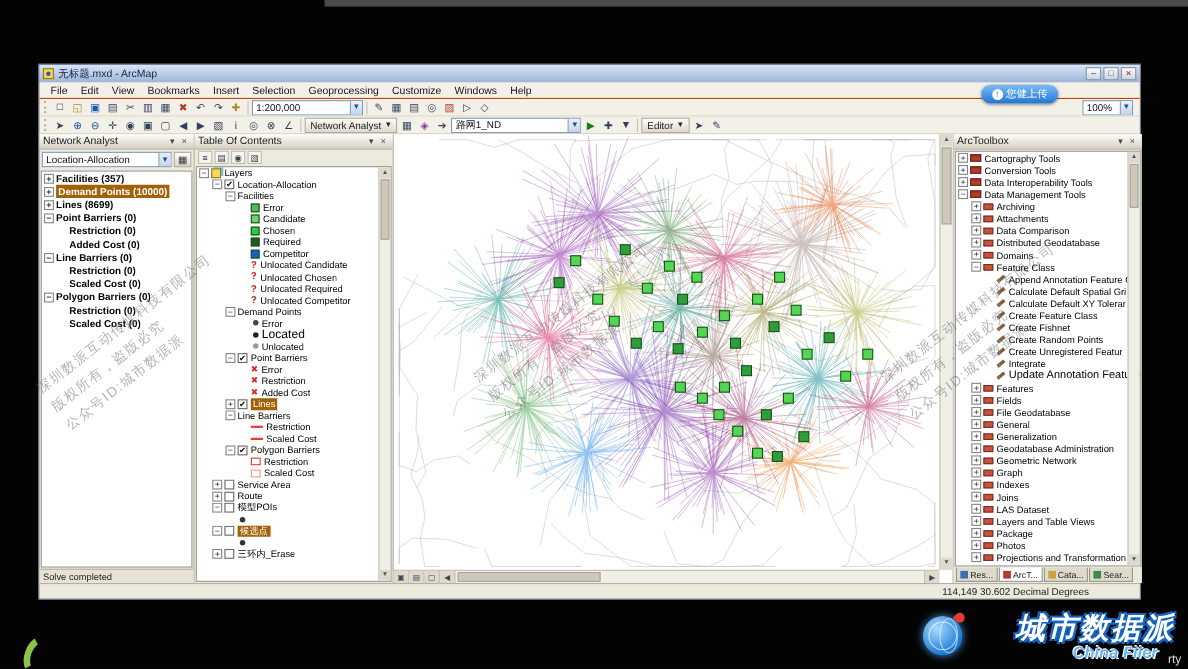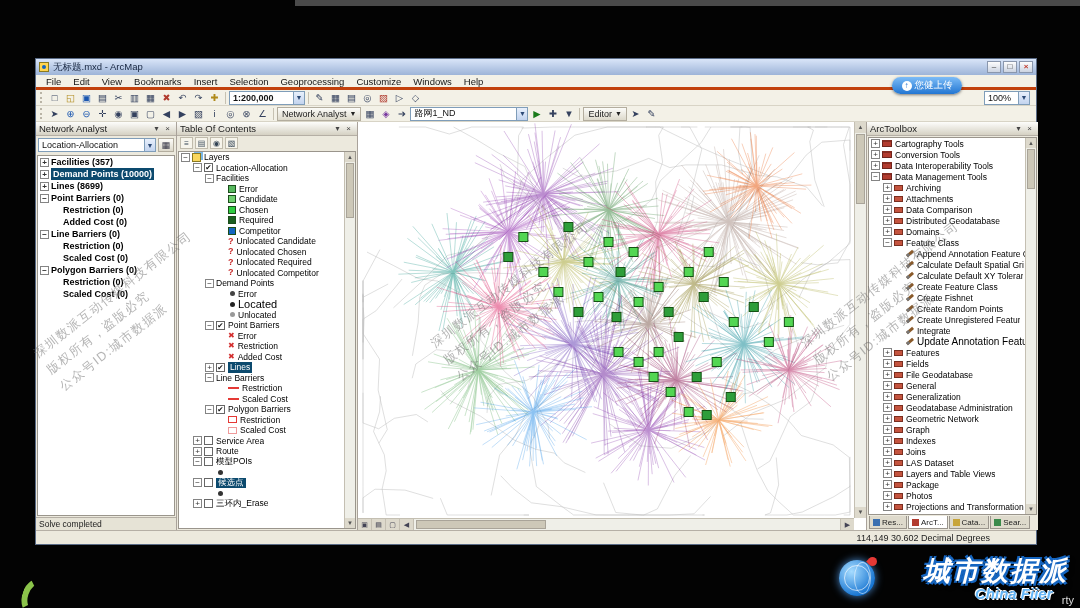--- a/index.html
+++ b/index.html
@@ -9,21 +9,21 @@
 #app{position:absolute;left:35px;top:58px;width:1002px;height:487px;background:#ece9dd;border:1px solid #5a6b86;z-index:1;}
 
 #titlebar{position:absolute;left:0;top:0;right:0;height:16px;background:linear-gradient(#d9e5f8,#9db4d8);display:flex;align-items:center;padding:0 3px;gap:4px;}
 #title-icon{width:10px;height:10px;background:#ffd54f;border:1px solid #8a7a20;position:relative;flex:none;}
 #title-icon::after{content:"";position:absolute;left:2px;top:2px;width:4px;height:4px;background:#1565c0;border-radius:50%;}
 #title-text{font-size:9.5px;color:#16253f;white-space:nowrap;}
 .winbtns{margin-left:auto;display:flex;gap:2px;}
 .winbtn{width:14px;height:12px;border:1px solid #8a97ad;background:linear-gradient(#fdfdfd,#ccd4e2);font-size:8px;line-height:10px;text-align:center;color:#333;}
 .winbtn.close{color:#c0392b;font-weight:bold;}
 
-#menubar{position:absolute;left:0;top:16px;right:0;height:15px;background:#f3f1e7;border-bottom:3px solid #c2410c;display:flex;align-items:center;padding:0 4px;}
+#menubar{position:absolute;left:0;top:16px;right:0;height:15px;background:#f3f1e7;border-bottom:1px solid #c2410c;display:flex;align-items:center;padding:0 4px;}
 .menu-item{padding:0 6px;font-size:9.5px;color:#141414;height:100%;display:flex;align-items:center;white-space:nowrap;}
 .toolbar{position:absolute;left:0;right:0;height:16px;background:#f3f1e7;border-bottom:1px solid #d8d4c6;display:flex;align-items:center;padding:0 2px;gap:1px;overflow:hidden;}
 #toolbar1{top:31px;}#toolbar2{top:47px;}
 .grip{width:4px;height:11px;border-left:2px dotted #b9b4a6;margin:0 2px;flex:none;}
 .tbico{width:15px;height:14px;display:flex;align-items:center;justify-content:center;font-size:9.5px;color:#34415e;flex:none;}
 .tsep{width:1px;height:12px;background:#c6c1b2;margin:0 2px;flex:none;}
 .combo{height:14px;border:1px solid #7f9db9;background:#fff;display:flex;align-items:center;font-size:9px;color:#111;flex:none;}
 .combo .cval{padding:0 3px;flex:1;white-space:nowrap;overflow:hidden;}
 .combo .carrow{width:11px;height:100%;background:linear-gradient(#e8f0fc,#c3d4ef);border-left:1px solid #7f9db9;font-size:7px;display:flex;align-items:center;justify-content:center;color:#2c4a76;flex:none;}
 .dropbtn{height:14px;border:1px solid #b3ad9e;background:linear-gradient(#fcfcf9,#ddd9cb);display:flex;align-items:center;font-size:9px;padding:0 4px;gap:3px;color:#222;flex:none;white-space:nowrap;}
@@ -45,21 +45,21 @@
 .na-status{height:13px;background:#e6e3d6;border-top:1px solid #b5afa5;font-size:8.5px;color:#222;display:flex;align-items:center;padding:0 3px;flex:none;}
 .toc-tools{height:14px;display:flex;align-items:center;gap:2px;padding:0 3px;flex:none;}
 .toc-tool{width:13px;height:12px;border:1px solid #c0bbac;background:#f7f5ec;font-size:8px;display:flex;align-items:center;justify-content:center;color:#345;flex:none;}
 
 .trow{display:flex;align-items:center;white-space:nowrap;overflow:hidden;color:#000;}
 .trow .exp{flex:none;width:9px;height:9px;border:1px solid #848484;background:#fff;font-size:8px;line-height:7px;text-align:center;color:#333;margin-right:2px;}
 .trow .noexp{flex:none;width:11px;height:1px;}
 .trow .chk{flex:none;width:9px;height:9px;border:1px solid #666;background:#fff;margin-right:3px;font-size:7.5px;line-height:8px;text-align:center;color:#111;}
 .trow .sw{flex:none;margin-right:3px;display:inline-block;}
 .trow .lbl{overflow:hidden;}
-.trow .lbl.sel{background:#0c4a6e;color:#fff;padding:4px 2px;}
+.trow .lbl.sel{background:#a16207;color:#fff;padding:4px 2px;}
 
 .vscroll{position:absolute;top:0;bottom:0;right:0;width:11px;background:#efefe8;border-left:1px solid #c4bfb2;}
 .vscroll .arr{position:absolute;left:0;right:0;height:10px;background:#ddd9cc;font-size:6px;text-align:center;line-height:10px;color:#555;}
 .vscroll .arr.up{top:0;} .vscroll .arr.dn{bottom:0;}
 .vscroll .thumb{position:absolute;left:1px;right:1px;top:11px;height:55px;background:#cdc8b8;border:1px solid #a9a499;}
 .hbtn{width:14px;height:11px;border-right:1px solid #c4bfb2;background:#ddd9cc;font-size:7px;display:flex;align-items:center;justify-content:center;color:#445;flex:none;}
 .htrack{flex:1;position:relative;height:100%;}
 .hthumb{position:absolute;left:2px;top:1px;height:9px;width:130px;background:#cdc8b8;border:1px solid #a9a499;}
 
 .tbx-tabs{height:14px;display:flex;align-items:flex-start;padding-left:2px;gap:1px;background:#ece9dd;flex:none;}
@@ -135,21 +135,21 @@
           <span class="tbico">▤</span>
           <span class="tbico">✂</span>
           <span class="tbico">▥</span>
           <span class="tbico">▦</span>
           <span class="tbico" style="color: rgb(176, 58, 46);">✖</span>
           <span class="tbico">↶</span>
           <span class="tbico">↷</span>
           <span class="tbico" style="color: rgb(176, 138, 26);">✚</span>
         </span>
       <span class="tsep"></span>
-      <span class="combo" style="width:76px;font-weight:bold;">
+      <span class="combo" style="width:101px;">
         <span class="cval">1:200,000</span>
         <span class="carrow">▼</span>
       </span>
       <span class="tsep"></span>
       <span id="tb1b" style="display:flex;gap:1px;">
           <span class="tbico">✎</span>
           <span class="tbico">▦</span>
           <span class="tbico">▤</span>
           <span class="tbico">◎</span>
           <span class="tbico" style="color: rgb(176, 58, 46);">▨</span>

